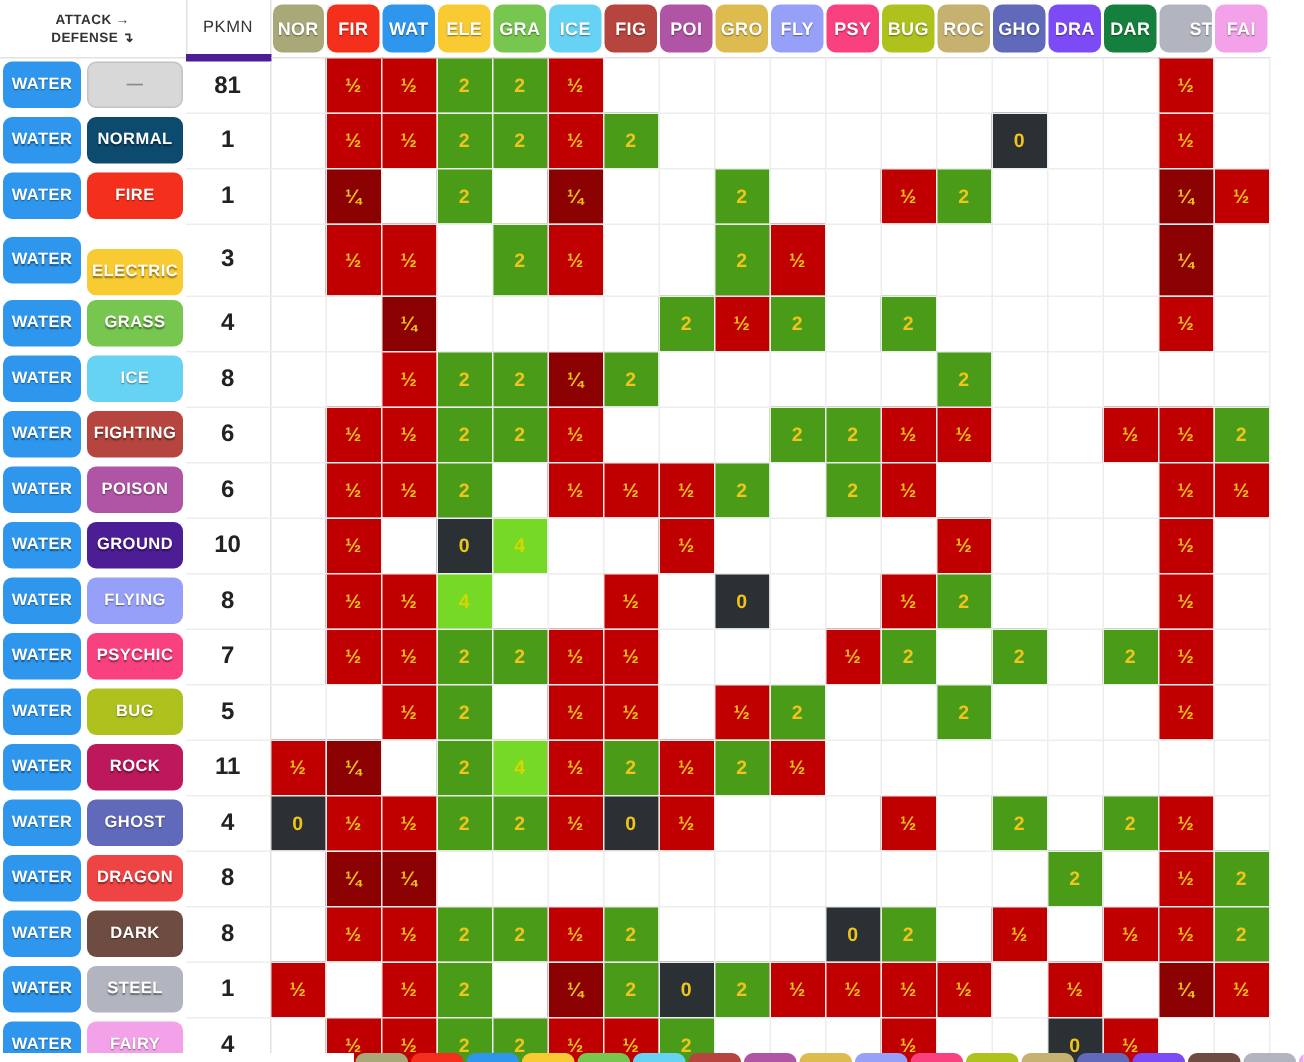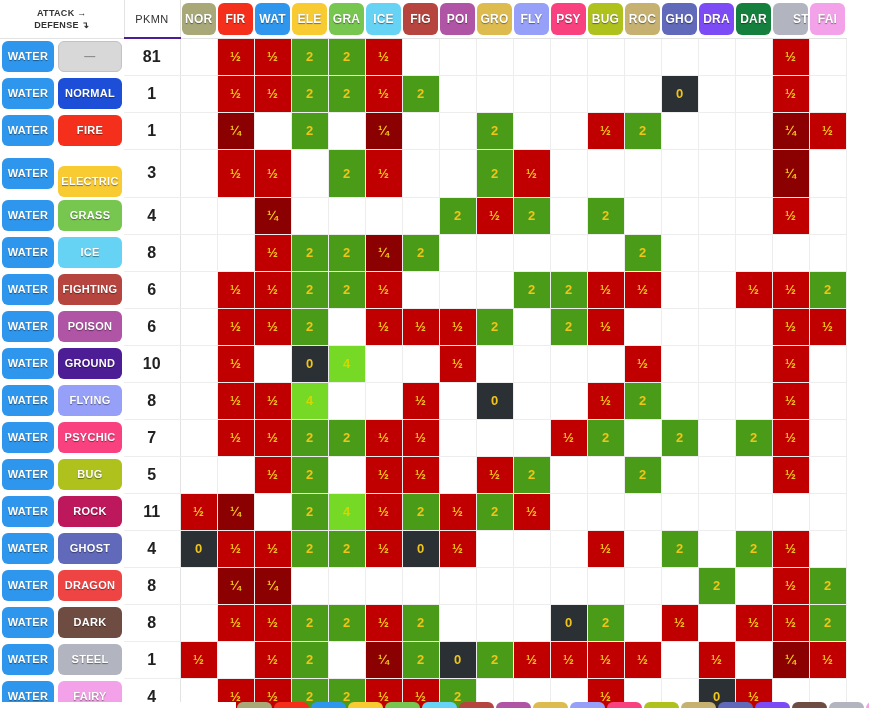--- a/index.html
+++ b/index.html
@@ -36,21 +36,21 @@
   }
   .corner-inner {
     font-size: 9px;
     color: #333;
     line-height: 12px;
     letter-spacing: .3px;
     white-space: nowrap;
   }
   th.pkmn-head {
     background: #ffffff;
-    border-bottom: 2px solid #4c1d95;
+    border-bottom: 5px solid #4c1d95;
     border-right: 1px solid #e2e2e2;
     font-size: 11px;
     color: #333;
     font-weight: normal;
     text-align: center;
     vertical-align: middle;
     letter-spacing: .4px;
   }
   th.type-head {
     background: #ffffff;
@@ -259,21 +259,21 @@
           <td class="val-cell v-empty"></td>
           <td class="val-cell v-empty"></td>
           <td class="val-cell v-05">½</td>
           <td class="val-cell v-empty"></td>
         </tr>
         <tr class="data-row">
           <td class="atk-cell">
             <span class="tbadge" style="background: rgb(46, 151, 237);">WATER</span>
           </td>
           <td class="def-cell">
-            <span class="tbadge" style="background: #1d4ed8;">NORMAL</span>
+            <span class="tbadge" style="background: #0c4a6e;">NORMAL</span>
           </td>
           <td class="pkmn-cell">1</td>
           <td class="val-cell v-empty"></td>
           <td class="val-cell v-05">½</td>
           <td class="val-cell v-05">½</td>
           <td class="val-cell v-2">2</td>
           <td class="val-cell v-2">2</td>
           <td class="val-cell v-05">½</td>
           <td class="val-cell v-2">2</td>
           <td class="val-cell v-empty"></td>

